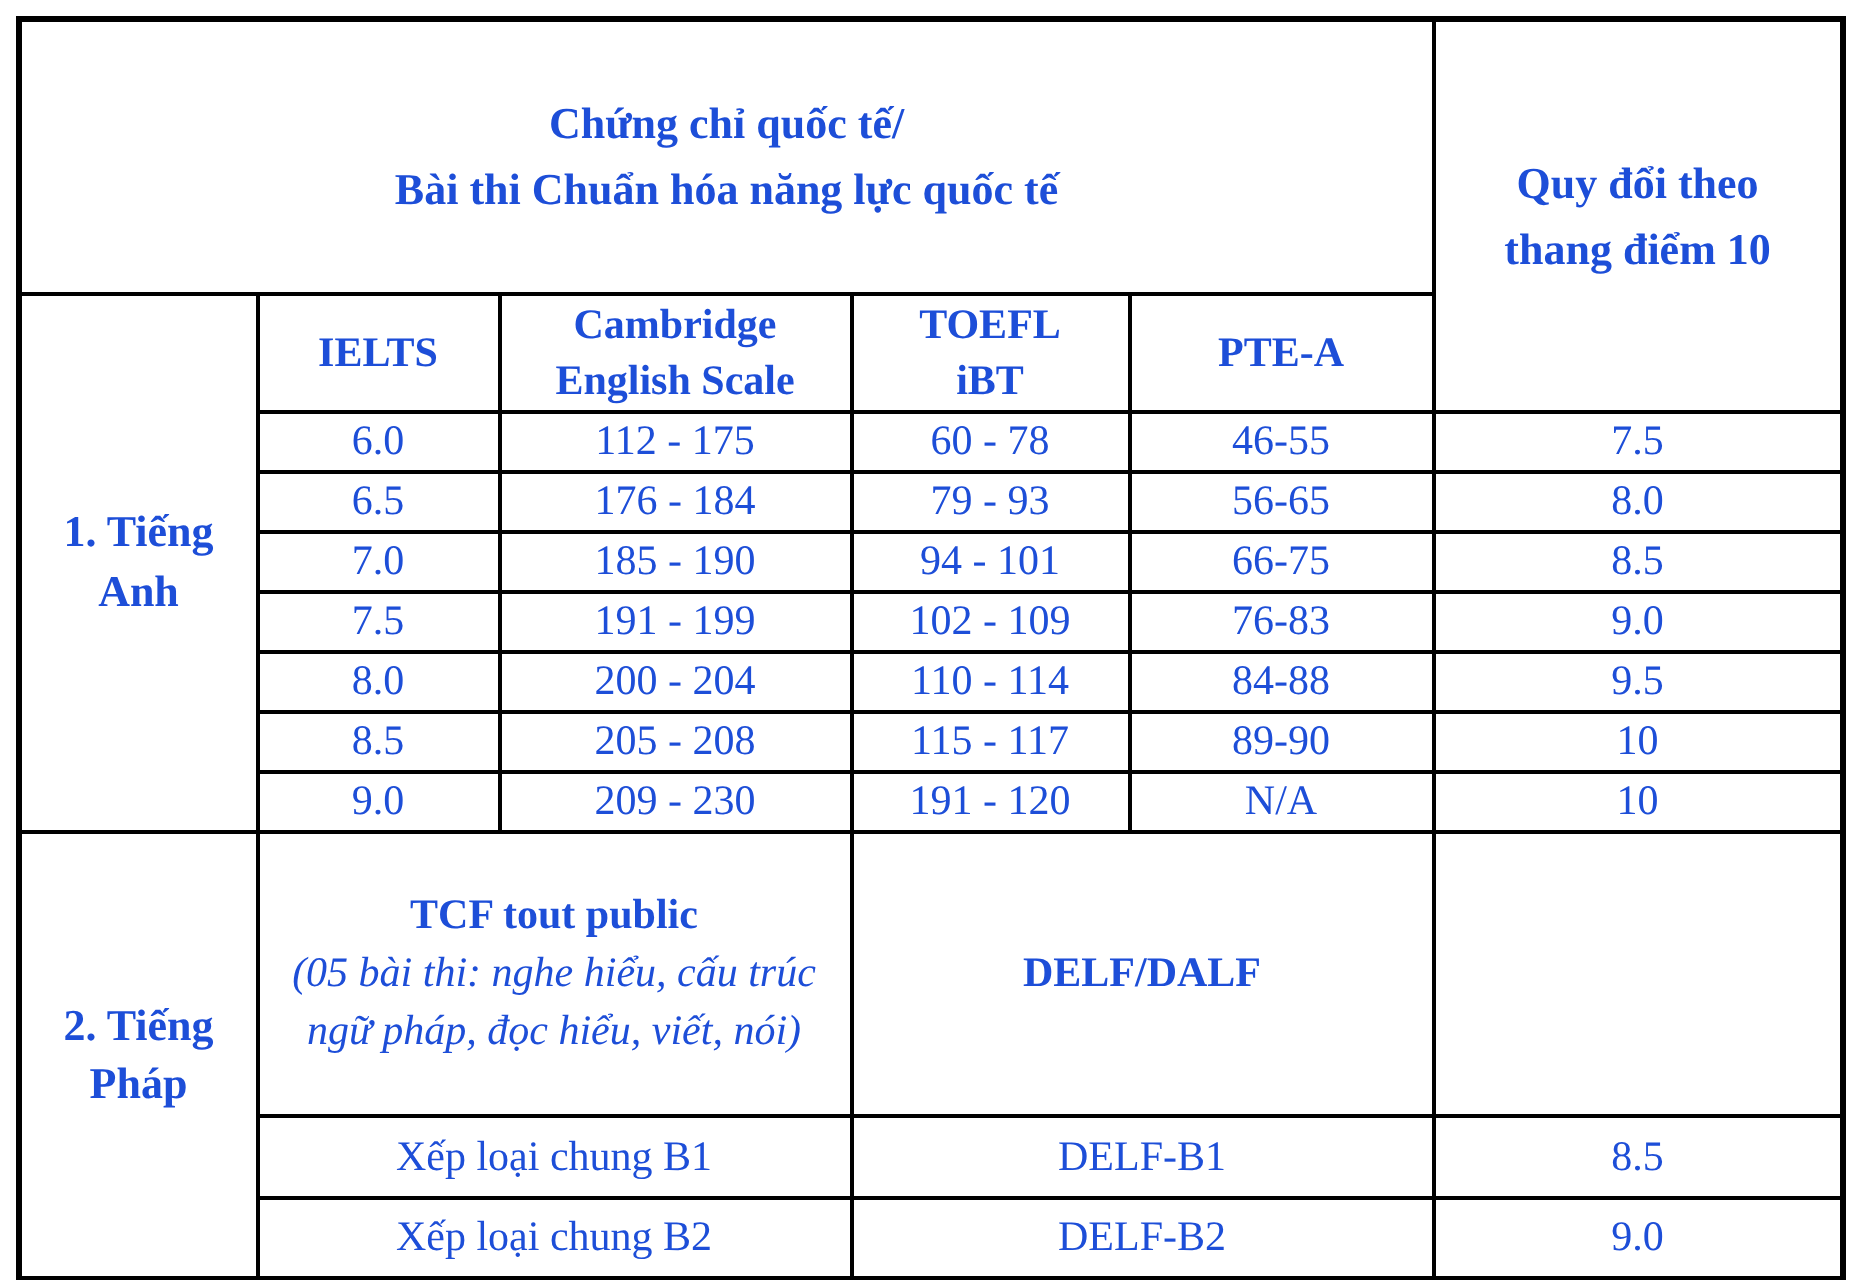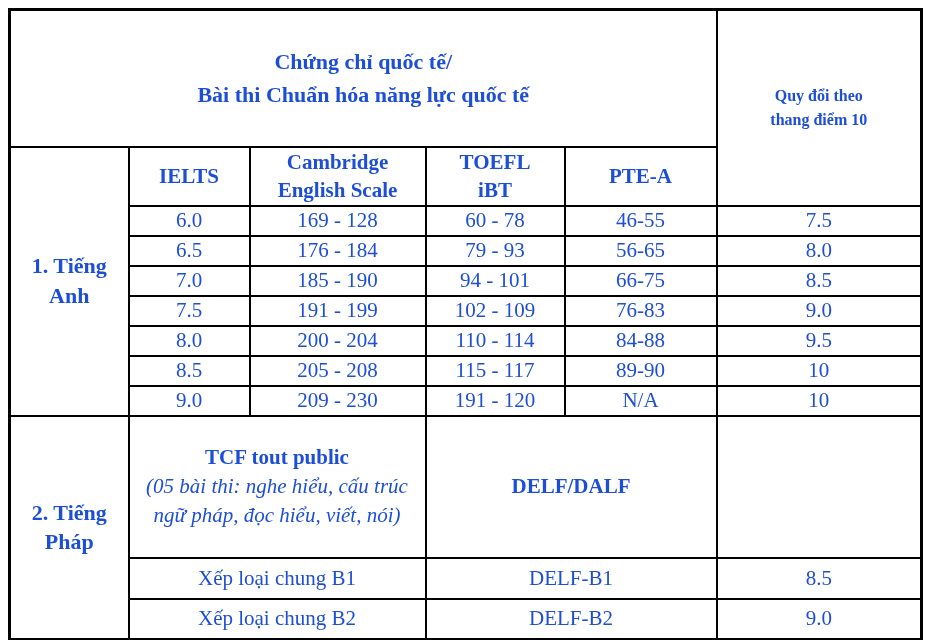--- a/index.html
+++ b/index.html
@@ -23,21 +23,21 @@
   td {
     border: 2px solid #000000;
     text-align: center;
     vertical-align: middle;
     font-size: 21px;
     padding: 0;
     overflow: hidden;
   }
   .pre { white-space: pre-line; }
   td.title-cell { font-weight: bold; font-size: 22px; line-height: 1.5; }
-  td.conv-head  { font-weight: bold; font-size: 16px; line-height: 1.5; }
+  td.conv-head  { font-weight: bold; font-size: 22px; line-height: 1.5; }
   td.col-head   { font-weight: bold; font-size: 21px; line-height: 1.35; }
   td.lang-cell  { font-weight: bold; font-size: 22px; line-height: 1.35; }
   td.delf-head  { font-weight: bold; margin-left: 46px; }
   .tcf-title { font-weight: bold; line-height: 1.35; text-align: center; }
   .tcf-note  { font-style: italic; line-height: 1.38; padding: 0 12px; }
   tr.r-title   { height: 137px; }
   tr.r-colhead { height: 59px;  }
   tr.r-data    { height: 30px; margin-top: 48px;  }
   tr.r-tcf     { height: 142px; }
   tr.r-fr      { height: 41px;  }
@@ -70,21 +70,21 @@
       <td class="col-head"><span class="pre">IELTS</span></td>
       <td class="col-head"><span class="pre">Cambridge
 English Scale</span></td>
       <td class="col-head"><span class="pre">TOEFL
 iBT</span></td>
       <td class="col-head"><span class="pre">PTE-A</span></td>
     </tr>
 
     <tr class="r-data">
       <td>6.0</td>
-      <td>169 - 128</td>
+      <td>112 - 175</td>
       <td>60 - 78</td>
       <td>46-55</td>
       <td>7.5</td>
     </tr>
     <tr class="r-data">
       <td>6.5</td>
       <td>176 - 184</td>
       <td>79 - 93</td>
       <td>56-65</td>
       <td>8.0</td>

